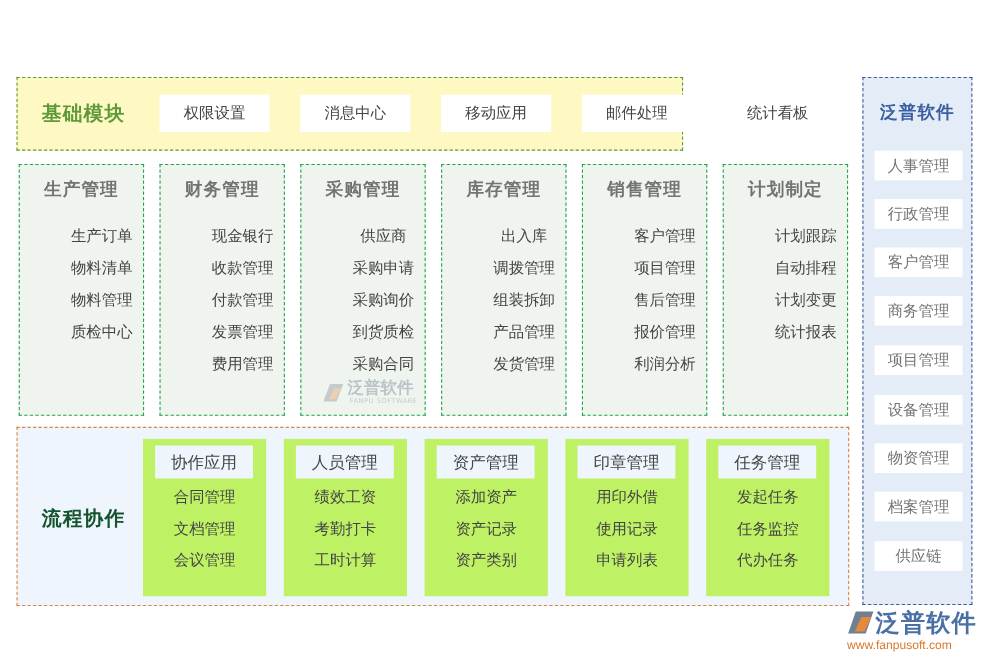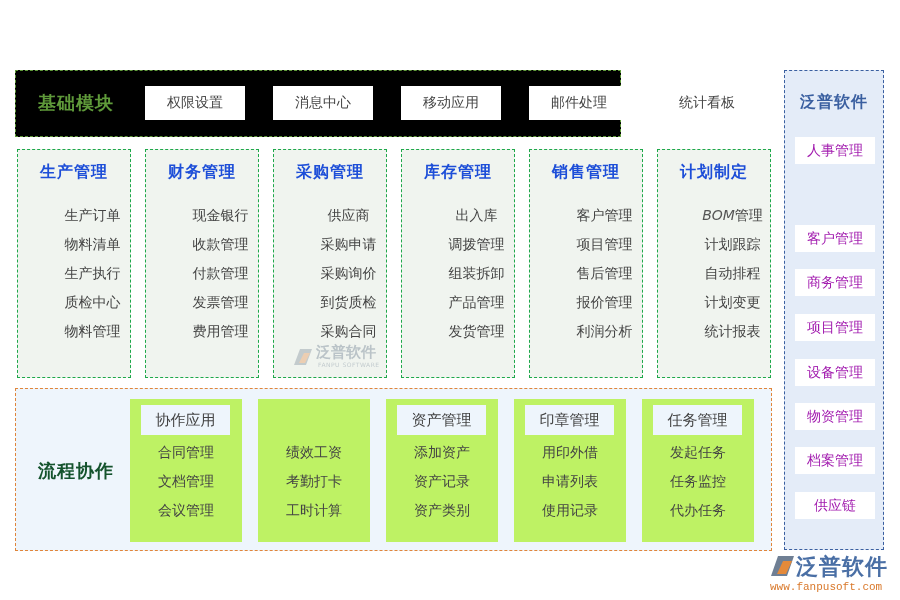--- a/index.html
+++ b/index.html
@@ -7,39 +7,39 @@
       width: 900px; height: 600px; position: relative; overflow: hidden;
       background: #ffffff;
       font-family: "DejaVu Sans", "Liberation Sans", sans-serif;
       color: #444444;
     }
     .abs { position: absolute; box-sizing: border-box; }
 
     
     .basic {
       left: 15px; top: 70px; width: 606px; height: 67px;
-      background: #000000; border: 1.5px dashed #5f9a3a;
+      background: #fef9c3; border: 1.5px dashed #5f9a3a;
     }
     .basic-title {
       left: 22px; top: 20px; font-size: 18px; font-weight: bold; color: #5f9a3a;
       letter-spacing: 1px;
     }
     .basic-btn {
       top: 15px; width: 100px; height: 34px; background: #ffffff;
       font-size: 14px; color: #444; display: flex; align-items: center; justify-content: center;
     }
 
     
     .col {
       top: 149px; width: 114px; height: 229px;
       background: #f0f4ef; border: 1.5px dashed #1ea84a;
     }
     .col-title {
       position: absolute; left: 0; right: 0; top: 12px; text-align: center;
-      font-size: 16px; font-weight: bold; color: #1d4ed8; letter-spacing: 1px;
+      font-size: 16px; font-weight: bold; color: #737373; letter-spacing: 1px;
     }
     .col-items { position: absolute; left: 0; right: 0; top: 55px; margin-left: 37px; }
     .col-item {
       height: 29px; line-height: 20px; text-align: center; font-size: 14px; color: #444;
     }
     .bom { font-style: italic; color: #555; }
 
     
     .wm-mid { left: 290px; top: 343px; width: 95px; height: 28px; opacity: 0.45; }
     .wm-mid .txt { position: absolute; left: 26px; top: 0; font-size: 15px; color: #7a8a99; font-weight: bold; }
@@ -68,48 +68,47 @@
     .side {
       left: 784px; top: 70px; width: 100px; height: 480px;
       background: #e4ecf8; border: 1.5px dashed #3a5fa0;
     }
     .side-title {
       position: absolute; left: 0; right: 0; top: 21px; text-align: center;
       font-size: 16px; font-weight: bold; color: #3a5fa0; letter-spacing: 1px;
     }
     .side-item {
       position: absolute; left: 10px; width: 80px; height: 27px; background: #ffffff;
-      font-size: 14px; color: #a21caf; display: flex; align-items: center; justify-content: center;
+      font-size: 14px; color: #737373; display: flex; align-items: center; justify-content: center;
     }
 
     
     .logo { left: 768px; top: 552px; width: 130px; height: 46px; }
     .logo .name { position: absolute; left: 28px; top: 0; font-size: 22px; color: #4a6fa5; font-weight: bold; letter-spacing: 1px; }
-    .logo .url { position: absolute; left: 2px; top: 29px; font-size: 11px; color: #d9782a; font-family: Liberation Mono, monospace; }
+    .logo .url { position: absolute; left: 2px; top: 29px; font-size: 11px; color: #d9782a; font-family: Liberation Sans, sans-serif; }
   </style>
 </head>
 <body>
 
 <div class="abs basic">
   <div class="abs basic-title">基础模块</div>
   <div class="abs basic-btn" style="left:129px">权限设置</div>
   <div class="abs basic-btn" style="left:257px">消息中心</div>
   <div class="abs basic-btn" style="left:385px">移动应用</div>
   <div class="abs basic-btn" style="left:513px">邮件处理</div>
   <div class="abs basic-btn" style="left:641px">统计看板</div>
 </div>
 
 <div class="abs col" style="left:17px">
   <div class="col-title">生产管理</div>
   <div class="col-items">
     <div class="col-item">生产订单</div>
     <div class="col-item">物料清单</div>
-    <div class="col-item">生产执行</div>
+    <div class="col-item">物料管理</div>
     <div class="col-item">质检中心</div>
-    <div class="col-item">物料管理</div>
   </div>
 </div>
 <div class="abs col" style="left:145px">
   <div class="col-title">财务管理</div>
   <div class="col-items">
     <div class="col-item">现金银行</div>
     <div class="col-item">收款管理</div>
     <div class="col-item">付款管理</div>
     <div class="col-item">发票管理</div>
     <div class="col-item">费用管理</div>
@@ -141,21 +140,20 @@
     <div class="col-item">客户管理</div>
     <div class="col-item">项目管理</div>
     <div class="col-item">售后管理</div>
     <div class="col-item">报价管理</div>
     <div class="col-item">利润分析</div>
   </div>
 </div>
 <div class="abs col" style="left:657px">
   <div class="col-title">计划制定</div>
   <div class="col-items">
-    <div class="col-item"><span class="bom">BOM</span><span>管理</span></div>
     <div class="col-item">计划跟踪</div>
     <div class="col-item">自动排程</div>
     <div class="col-item">计划变更</div>
     <div class="col-item">统计报表</div>
   </div>
 </div>
 
 <div class="abs wm-mid">
   <svg width="24" height="24" viewBox="0 0 24 24" style="position:absolute;left:0;top:2px">
     <polygon points="4,20 10,4 22,4 16,20" fill="#8e9aa6"></polygon>
@@ -170,55 +168,57 @@
 
   <div class="abs card" style="left:114px">
     <div class="card-head">协作应用</div>
     <div class="card-items">
       <div class="card-item">合同管理</div>
       <div class="card-item">文档管理</div>
       <div class="card-item">会议管理</div>
     </div>
   </div>
   <div class="abs card" style="left:242px">
+    <div class="card-head">人员管理</div>
     <div class="card-items">
       <div class="card-item">绩效工资</div>
       <div class="card-item">考勤打卡</div>
       <div class="card-item">工时计算</div>
     </div>
   </div>
   <div class="abs card" style="left:370px">
     <div class="card-head">资产管理</div>
     <div class="card-items">
       <div class="card-item">添加资产</div>
       <div class="card-item">资产记录</div>
       <div class="card-item">资产类别</div>
     </div>
   </div>
   <div class="abs card" style="left:498px">
     <div class="card-head">印章管理</div>
     <div class="card-items">
       <div class="card-item">用印外借</div>
+      <div class="card-item">使用记录</div>
       <div class="card-item">申请列表</div>
-      <div class="card-item">使用记录</div>
     </div>
   </div>
   <div class="abs card" style="left:626px">
     <div class="card-head">任务管理</div>
     <div class="card-items">
       <div class="card-item">发起任务</div>
       <div class="card-item">任务监控</div>
       <div class="card-item">代办任务</div>
     </div>
   </div>
 </div>
 
 <div class="abs side">
   <div class="side-title">泛普软件</div>
   <div class="side-item" style="top:66px">人事管理</div>
+  <div class="side-item" style="top:110px">行政管理</div>
   <div class="side-item" style="top:154px">客户管理</div>
   <div class="side-item" style="top:198px">商务管理</div>
   <div class="side-item" style="top:243px">项目管理</div>
   <div class="side-item" style="top:288px">设备管理</div>
   <div class="side-item" style="top:332px">物资管理</div>
   <div class="side-item" style="top:376px">档案管理</div>
   <div class="side-item" style="top:421px">供应链</div>
 </div>
 
 <div class="abs logo">

